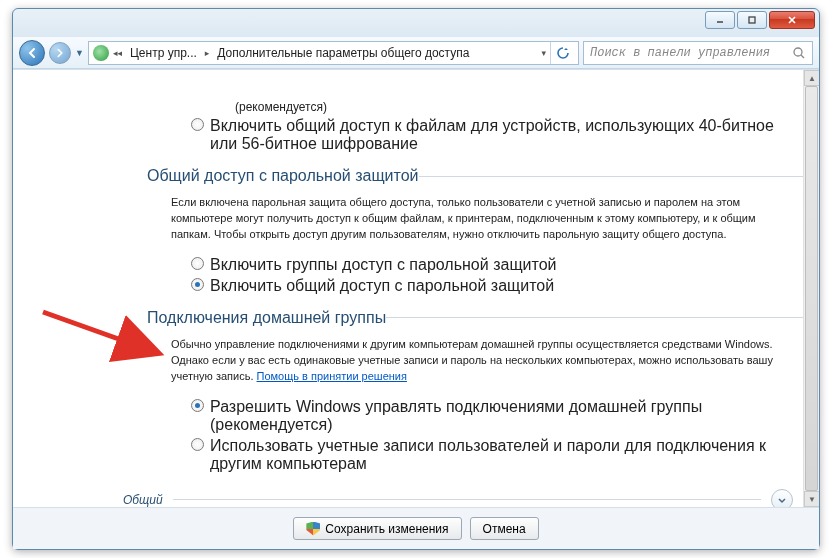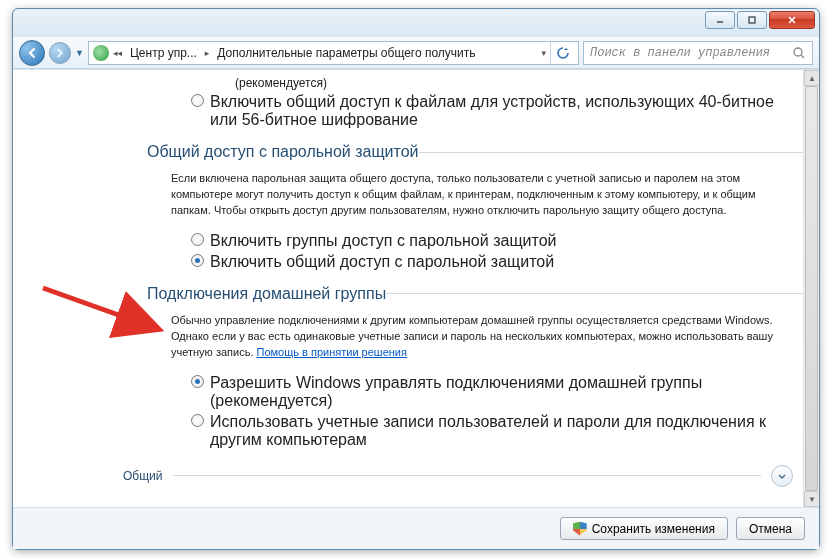--- a/index.html
+++ b/index.html
@@ -103,20 +103,21 @@
     border-top: 1px solid #d5e1ea;
     overflow: hidden;
     position: relative;
   }
   .scroll-area {
     position: absolute;
     inset: 0 16px 0 0;
     padding: 6px 0 6px 22px;
     overflow: hidden;
     color: #222;
+    margin-top: 24px;
   }
   .scrollbar {
     position: absolute; right: 0; top: 0; bottom: 0; width: 16px;
     background: #f0f0f0;
     border-left: 1px solid #e1e1e1;
   }
   .sb-btn { width:16px; height:16px; background:#e6e6e6; border:1px solid #c9c9c9;
             display:flex; align-items:center; justify-content:center; font-size:8px; color:#666; }
   .sb-btn.down { position:absolute; bottom:0; }
   .sb-thumb { position:absolute; top:16px; bottom:16px; left:1px; right:1px;
@@ -150,41 +151,42 @@
   .option-row .radio.selected::after {
     content:""; position:absolute; inset:3px; border-radius:50%;
     background: #2a73b8;
   }
   .option-row .label { flex:1; }
   .link { color: #0058c6; text-decoration: underline; cursor: pointer; }
 
   .collapse-row {
     display:flex; align-items:center; gap:10px;
     margin: 16px 10px 4px 88px;
+    font-style: italic;
   }
   .collapse-row .title { color:#264e73; }
   .collapse-row .line { flex:1; height:1px; background:#d0d9e2; }
   .collapse-btn {
     width:22px; height:22px; border-radius:50%;
     border:1px solid #b5c4d1; background:linear-gradient(#fff,#e4eef6);
     display:flex; align-items:center; justify-content:center;
     font-size:10px; color:#4a6a87;
   }
 
   .recommended-note {
     margin-left: 200px;
     font-size: 12px;
     color: #222;
   }
 
   .footer {
     height: 42px;
     border-top: 1px solid #d5e1ea;
     background: #f1f5f9;
-    display: flex; align-items: center; justify-content: flex-end;
+    display: flex; align-items: center; justify-content: center;
     gap: 8px; padding: 0 14px;
   }
   .btn {
     height: 23px;
     padding: 0 12px;
     border: 1px solid #9aa9b5;
     border-radius: 3px;
     background: linear-gradient(#fefefe, #e7e9eb);
     font-size: 12px;
     display:flex; align-items:center; gap:5px;
@@ -238,21 +240,21 @@
           <path d="M5 3 L9 7 L5 11" stroke="#fff" stroke-width="2" fill="none" stroke-linecap="round"></path>
         </svg>
     </div>
     <span style="font-size:9px;color:#3a6a93;">▼</span>
 
     <div class="breadcrumb">
       <span class="bc-icon"></span>
       <span class="crumb-arrow">◂◂</span>
       <span class="crumb">Центр упр...</span>
       <span class="crumb-arrow">▸</span>
-      <span class="crumb">Дополнительные параметры общего получить</span>
+      <span class="crumb">Дополнительные параметры общего доступа</span>
       <span style="flex:1"></span>
       <span class="crumb-arrow">▾</span>
       <div class="refresh-btn">
         <svg width="14" height="14" viewBox="0 0 14 14">
             <path d="M7 2 a5 5 0 1 0 5 5" fill="none" stroke="#2a73b8" stroke-width="1.6"></path>
             <path d="M10 2 L12 4 L8 4 Z" fill="#2a73b8"></path>
           </svg>
       </div>
     </div>
 

